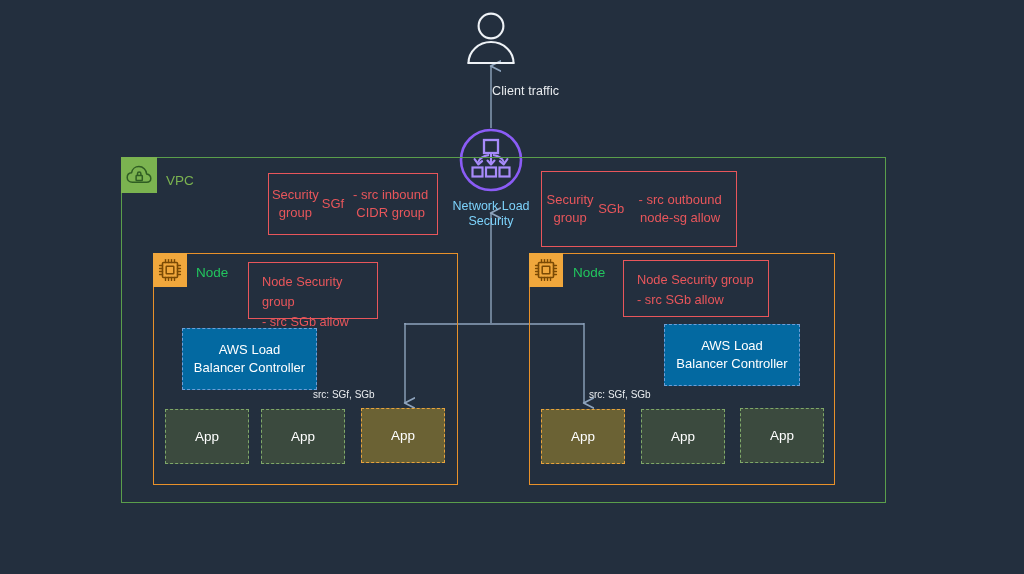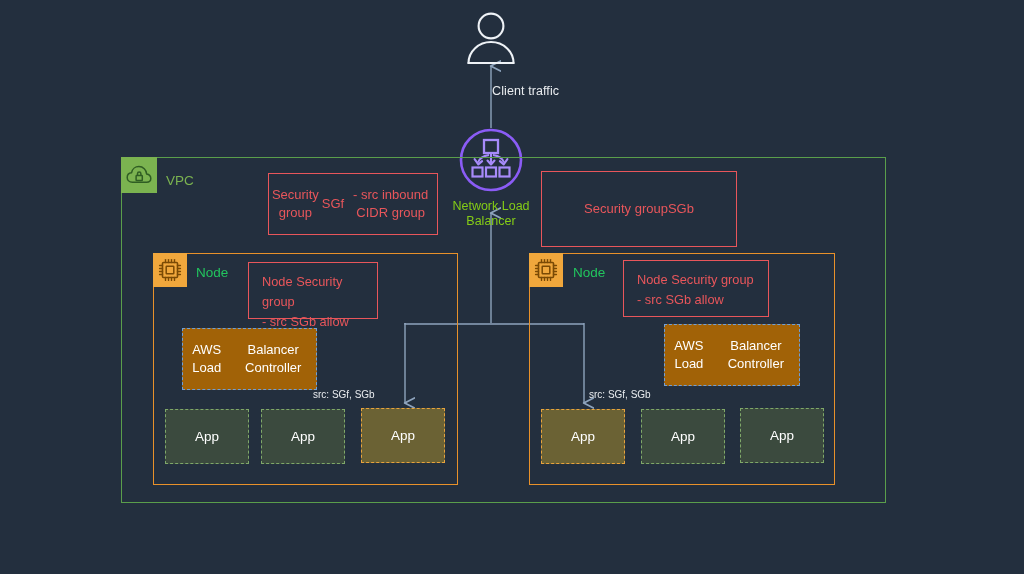--- a/index.html
+++ b/index.html
@@ -36,21 +36,21 @@
   }
 
   
   .nlb-icon { left: 459px; top: 128px; width: 64px; height: 64px; }
   .nlb-label {
     left: 434px; top: 199px;
     width: 114px;
     text-align: center;
     font-size: 12.5px;
     line-height: 15px;
-    color: #84cc16;
+    color: #7dd3fc;
   }
 
   
   .vpc-box {
     left: 121px; top: 157px;
     width: 765px; height: 346px;
     border: 1.6px solid #5a9e4b;
     background: transparent;
   }
   .vpc-badge {
@@ -116,24 +116,24 @@
     line-height: 20px;
     padding: 9px 12px 12px 13px;
     text-align: left;
   }
   .nodesg-left  { left: 248px; top: 262px; width: 130px; height: 57px; }
   .nodesg-right { left: 623px; top: 260px; width: 146px; height: 57px; }
 
   
   .lbc-box {
     border: 1.6px dashed #6f9fd8;
-    background: #a16207;
+    background: #0369a1;
     color: #ffffff;
     display: flex;
-    flex-direction: row;
+    flex-direction: column;
     align-items: center;
     justify-content: center;
     font-size: 13px;
     line-height: 18px;
     text-align: center;
   }
   .lbc-left  { left: 182px; top: 328px; width: 135px; height: 62px; }
   .lbc-right { left: 664px; top: 324px; width: 136px; height: 62px; }
 
   
@@ -217,21 +217,21 @@
       <path d="M15.6,31.2 L19.3,36.4 L23.1,33.1" fill="none" stroke="#a78bfa" stroke-width="2.1" stroke-linecap="round" stroke-linejoin="round"></path>
       <path d="M34,27 C40,28 43.5,30 45,34.5" stroke="#a78bfa" stroke-width="2.1" fill="none"></path>
       <path d="M48.4,31.2 L44.7,36.4 L40.9,33.1" fill="none" stroke="#a78bfa" stroke-width="2.1" stroke-linecap="round" stroke-linejoin="round"></path>
       <rect x="13.5" y="39.5" width="10" height="9" fill="none" stroke="#a78bfa" stroke-width="2.2"></rect>
       <rect x="27" y="39.5" width="10" height="9" fill="none" stroke="#a78bfa" stroke-width="2.2"></rect>
       <rect x="40.5" y="39.5" width="10" height="9" fill="none" stroke="#a78bfa" stroke-width="2.2"></rect>
     </svg>
   </div>
   <div class="abs nlb-label">
     <span>Network Load</span><br>
-    <span>Balancer</span>
+    <span>Security</span>
   </div>
 
   <div class="abs vpc-box"></div>
   <div class="abs vpc-badge">
     <svg width="26" height="22" viewBox="0 0 26 22">
       <path d="M6.4,18.2 C3.2,18.2 1.2,16.1 1.2,13.4 C1.2,10.9 3.1,8.9 5.6,8.7 C6.2,5.1 9.2,2.6 12.9,2.6 C17.1,2.6 20.4,5.8 20.6,9.9 C23.1,10.3 24.8,12.2 24.8,14.5 C24.8,16.6 23.1,18.2 20.6,18.2 Z" fill="none" stroke="#2f5d23" stroke-width="1.5" stroke-linejoin="round"></path>
       <rect x="10.1" y="11.5" width="6.2" height="5.1" rx="0.7" fill="none" stroke="#2f5d23" stroke-width="1.5"></rect>
       <path d="M11.5,11.5 L11.5,9.8 a1.7,1.7 0 0 1 3.4,0 L14.9,11.5" fill="none" stroke="#2f5d23" stroke-width="1.5"></path>
     </svg>
   </div>
@@ -239,20 +239,21 @@
 
   <div class="abs sg-box sg-left">
     <span>Security group</span>
     <span>SGf</span>
     <span>- src inbound CIDR group</span>
   </div>
 
   <div class="abs sg-box sg-right">
     <span>Security group</span>
     <span>SGb</span>
+    <span>- src outbound node-sg allow</span>
   </div>
 
   <div class="abs node-box node-left"></div>
   <div class="abs node-badge node-badge-left">
     <svg width="24" height="24" viewBox="0 0 24 24">
       <rect x="4.5" y="4.5" width="15" height="15" rx="1" fill="none" stroke="#7a4a05" stroke-width="1.6"></rect>
       <rect x="8.2" y="8.2" width="7.6" height="7.6" rx="0.6" fill="none" stroke="#7a4a05" stroke-width="1.5"></rect>
       <g stroke="#7a4a05" stroke-width="1.4" stroke-linecap="round">
         <line x1="7.5" y1="4.5" x2="7.5" y2="1.6"></line>
           <line x1="10.5" y1="4.5" x2="10.5" y2="1.6"></line>

